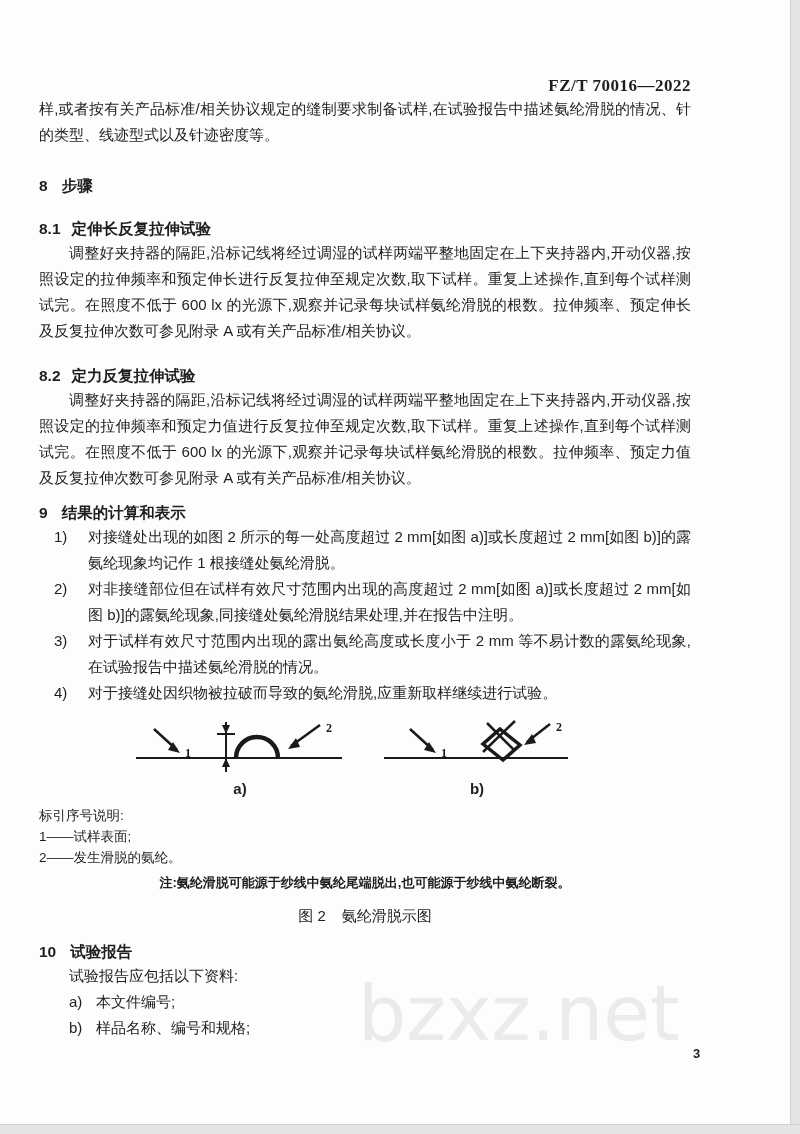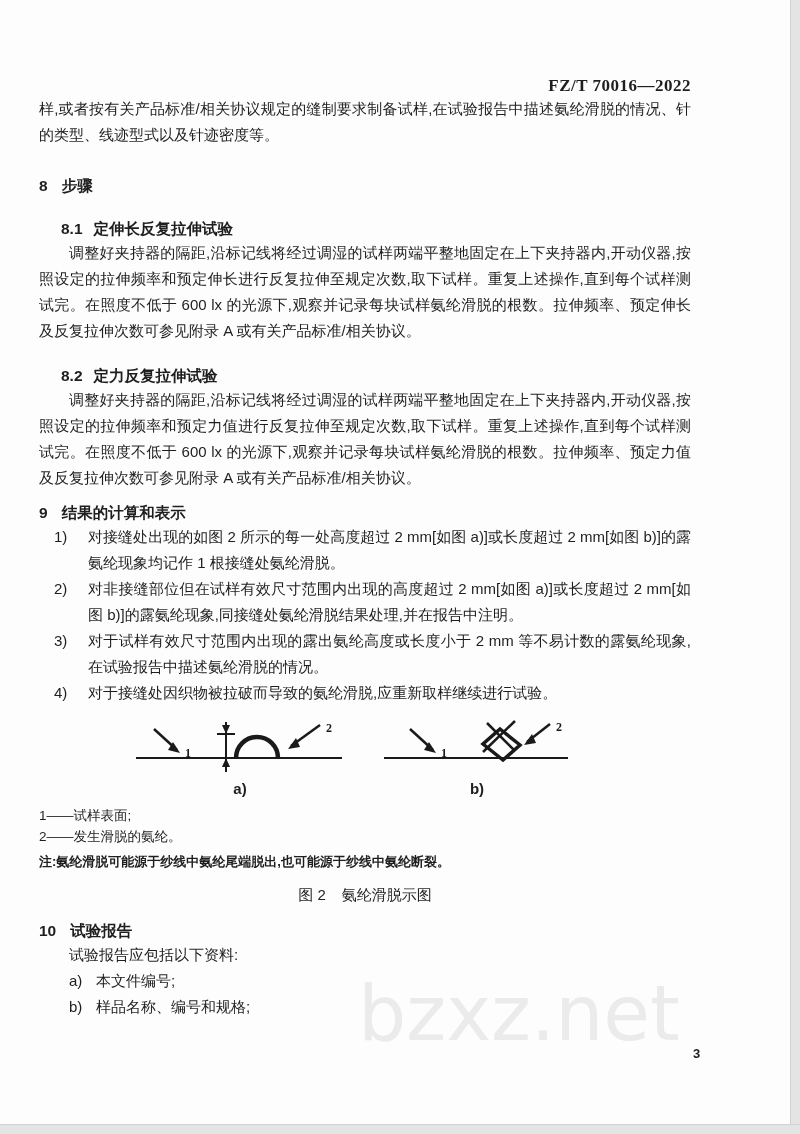--- a/index.html
+++ b/index.html
@@ -25,36 +25,36 @@
     text-align:right;font-family:"Liberation Serif",serif;
     font-weight:bold;font-size:17px;letter-spacing:.5px;margin:0 0 0 0;
   }
   p.body{font-size:15px;line-height:26px;text-align:justify;margin:0;}
   .indent{text-indent:2em;}
   .mt-para1{margin-top:16px;}
   .heading{font-size:15.5px;font-weight:bold;margin:0;}
   .heading .h-num{display:inline-block;margin-right:14px;}
   .h8{margin-top:28px;}
   .h81,.h82{margin-top:22px;}
-  .h81 .h-num,.h82 .h-num{margin-right:11px;margin-left:22px;}
+  .h81 .h-num,.h82 .h-num{margin-right:11px;}
   .p-body{margin-top:9px;}
   .h9{margin-top:12px;}
   .s9-intro{margin-top:12px;}
   .num-list{margin-top:0;}
   .li{display:flex;font-size:15px;line-height:26px;}
   .li .marker{flex:0 0 34px;padding-left:15px;box-sizing:content-box;}
   .li .li-text{flex:1;text-align:justify;}
   .alpha-list .li .marker{flex:0 0 27px;padding-left:30px;}
   .figure-row{display:flex;margin-top:8px;margin-left:95px;gap:38px;align-items:flex-start;}
   .fig-col{text-align:center;}
   .fig-col svg{display:block;}
   .fig-label{font-weight:bold;font-size:15px;margin-top:4px;}
   .legend{margin-top:8px;font-size:13.5px;line-height:21px;}
   .legend p{margin:0;}
-  .fig-note{margin-top:5px;font-size:13px;font-weight:bold;line-height:20px;}
+  .fig-note{margin-top:5px;font-size:13px;font-weight:bold;line-height:20px;text-align:center;}
   .fig-caption{margin-top:14px;text-align:center;font-weight:normal;font-size:15px;}
   .fig-caption .cap-num{margin-right:16px;}
   .h10{margin-top:16px;}
   .s10-intro{margin-top:14px;text-indent:2em;}
   svg .stroke{stroke:#1a1a1a;fill:none;}
   svg .fill{fill:#1a1a1a;stroke:none;}
   svg text{font-size:12px;font-weight:bold;fill:#1a1a1a;
     font-family:"Liberation Serif",serif;}
 </style>
 </head>
@@ -129,20 +129,21 @@
         <path class="stroke" d="M116 15 L136 31 L119 46 L99 30 Z" stroke-width="3.5" fill="#fdfdfd"></path>
         <line class="stroke" x1="166" y1="10" x2="143" y2="28" stroke-width="2.5"></line>
         <polygon class="fill" points="140,31 152,29 148,20"></polygon>
         <text x="172" y="17">2</text>
       </svg>
       <div class="fig-label">b)</div>
     </div>
   </div>
 
   <div class="legend">
+    <p>标引序号说明:</p>
     <p>1——试样表面;</p>
     <p>2——发生滑脱的氨纶。</p>
   </div>
 
   <p class="fig-note">注:氨纶滑脱可能源于纱线中氨纶尾端脱出,也可能源于纱线中氨纶断裂。</p>
 
   <p class="fig-caption"><span class="cap-num">图 2</span><span>氨纶滑脱示图</span></p>
 
   <p class="heading h10"><span class="h-num">10</span><span>试验报告</span></p>
 

